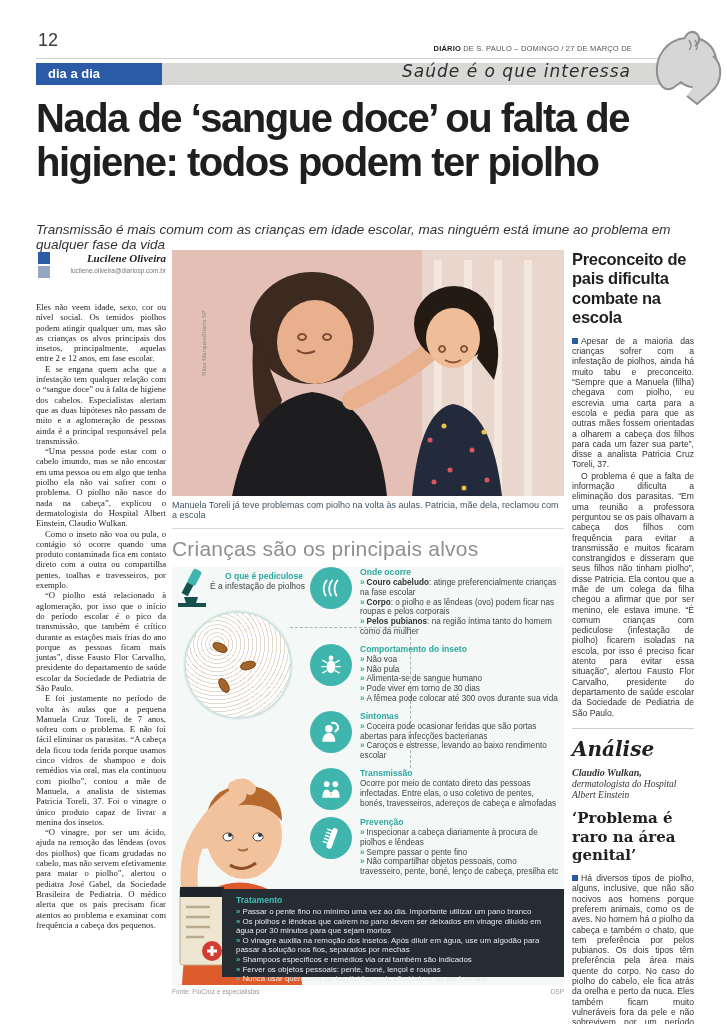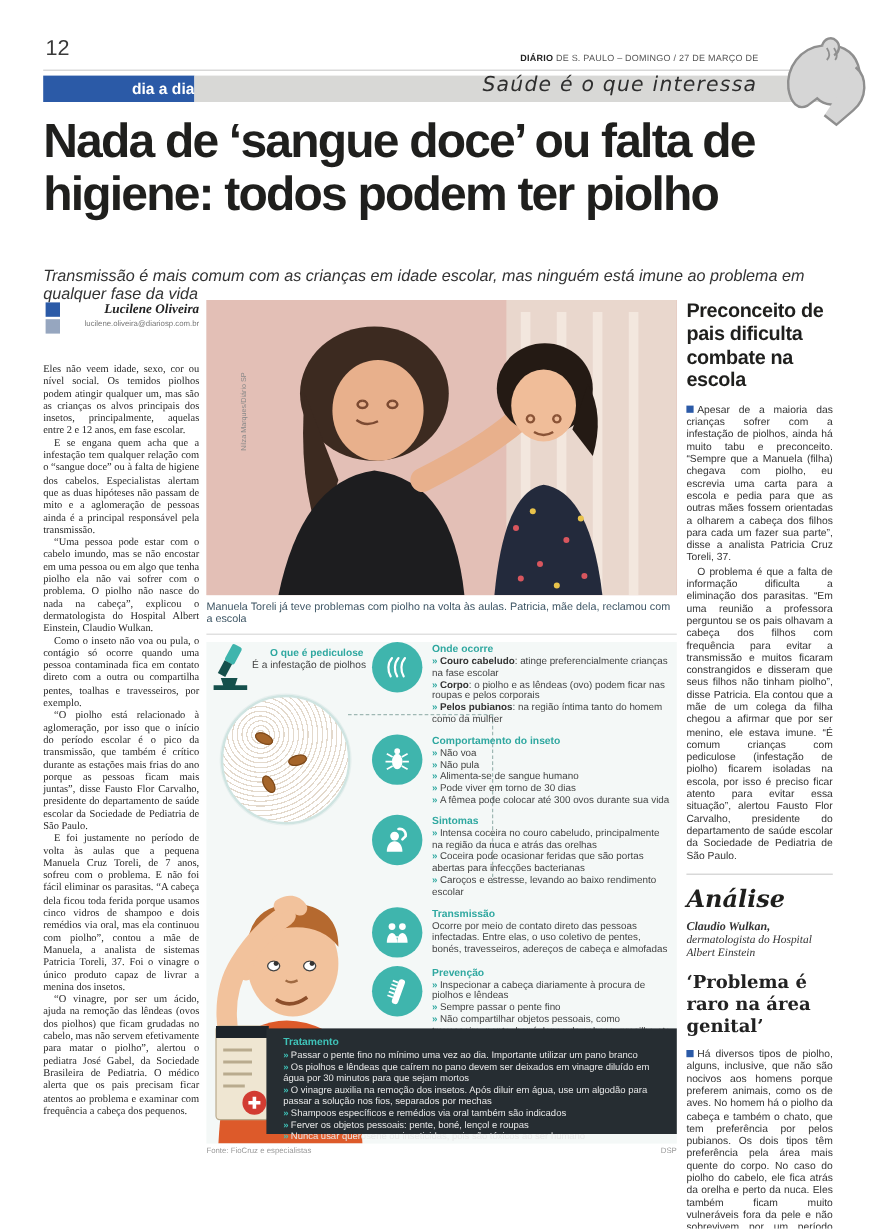--- a/index.html
+++ b/index.html
@@ -3,21 +3,21 @@
 <meta charset="utf-8">
 <style>
   html,body{margin:0;padding:0;background:#ffffff;}
   .page{position:relative;width:727px;height:1024px;background:#fff;overflow:hidden;
         font-family:"Liberation Sans",sans-serif;color:#222;}
   
   .pagenum{position:absolute;left:38px;top:30px;font-size:18px;color:#3a3a3a;}
   .masthead{position:absolute;right:95px;top:44px;font-size:7.5px;color:#555;letter-spacing:.2px;white-space:nowrap;}
   .masthead b{color:#222;}
   .hairline-top{position:absolute;left:36px;right:36px;top:58px;border-top:1px solid #cfcfcf;}
-  .tagrow{position:absolute;left:36px;top:63px;height:22px;right:36px;text-align:right;}
+  .tagrow{position:absolute;left:36px;top:63px;height:22px;right:36px;}
   .bluetag{position:absolute;left:0;top:0;width:126px;height:22px;background:#2b5aa7;color:#fff;
            font-weight:bold;font-size:13px;line-height:22px;padding-left:12px;box-sizing:border-box;}
   .graybar{position:absolute;left:126px;right:0;top:0;height:22px;background:#d8d8d6;}
   .banner-script{position:absolute;right:60px;top:-2px;font-family:"DejaVu Sans",sans-serif;
            font-style:italic;font-size:17px;color:#2e2e2e;letter-spacing:1px;}
   .armwrap{position:absolute;right:0px;top:26px;width:100px;height:80px;}
   
   .headline{position:absolute;left:36px;top:96px;width:660px;font-weight:bold;font-size:40px;
             line-height:1.1;color:#1f1f1d;letter-spacing:-1.5px;}
   .subhead{position:absolute;left:36px;top:222px;width:660px;font-style:italic;font-size:13.5px;color:#333;}
@@ -113,21 +113,21 @@
     <div class="byline">
       <div class="sq1"></div>
       <div class="sq2"></div>
       <div class="byname">Lucilene Oliveira</div>
       <div class="bymail">lucilene.oliveira@diariosp.com.br</div>
     </div>
     <div class="body-serif" id="left-paras">
         <p>Eles não veem idade, sexo, cor ou nível social. Os temidos piolhos podem atingir qualquer um, mas são as crianças os alvos principais dos insetos, principalmente, aquelas entre 2 e 12 anos, em fase escolar.</p>
         <p>E se engana quem acha que a infestação tem qualquer relação com o “sangue doce” ou à falta de higiene dos cabelos. Especialistas alertam que as duas hipóteses não passam de mito e a aglomeração de pessoas ainda é a principal responsável pela transmissão.</p>
         <p>“Uma pessoa pode estar com o cabelo imundo, mas se não encostar em uma pessoa ou em algo que tenha piolho ela não vai sofrer com o problema. O piolho não nasce do nada na cabeça”, explicou o dermatologista do Hospital Albert Einstein, Claudio Wulkan.</p>
-        <p>Como o inseto não voa ou pula, o contágio só ocorre quando uma pessoa contaminada fica em contato direto com a outra ou compartilha pentes, toalhas e travesseiros, por exemplo.</p>
+        <p>Como o inseto não voa ou pula, o contágio só ocorre quando uma produto contaminada fica em contato direto com a outra ou compartilha pentes, toalhas e travesseiros, por exemplo.</p>
         <p>“O piolho está relacionado à aglomeração, por isso que o início do período escolar é o pico da transmissão, que também é crítico durante as estações mais frias do ano porque as pessoas ficam mais juntas”, disse Fausto Flor Carvalho, presidente do departamento de saúde escolar da Sociedade de Pediatria de São Paulo.</p>
         <p>E foi justamente no período de volta às aulas que a pequena Manuela Cruz Toreli, de 7 anos, sofreu com o problema. E não foi fácil eliminar os parasitas. “A cabeça dela ficou toda ferida porque usamos cinco vidros de shampoo e dois remédios via oral, mas ela continuou com piolho”, contou a mãe de Manuela, a analista de sistemas Patricia Toreli, 37. Foi o vinagre o único produto capaz de livrar a menina dos insetos.</p>
         <p>“O vinagre, por ser um ácido, ajuda na remoção das lêndeas (ovos dos piolhos) que ficam grudadas no cabelo, mas não servem efetivamente para matar o piolho”, alertou o pediatra José Gabel, da Sociedade Brasileira de Pediatria. O médico alerta que os pais precisam ficar atentos ao problema e examinar com frequência a cabeça dos pequenos.</p>
       </div>
   </div>
 
   <div class="col-center">
     <div class="photo">
       <svg width="392" height="246" viewBox="0 0 392 246">
         <rect width="392" height="246" fill="#e3bfb6"></rect>
@@ -158,20 +158,21 @@
             <circle cx="272" cy="176" r="2.5"></circle>
             <circle cx="312" cy="182" r="2.5"></circle>
             <circle cx="292" cy="238" r="2.5"></circle>
           </g>
       </svg>
       <div class="photo-credit">Nilza Marques/Diário SP</div>
     </div>
     <div class="caption">Manuela Toreli já teve problemas com piolho na volta às aulas. Patricia, mãe dela, reclamou com a escola</div>
     <div class="cap-rule"></div>
 
+    <div class="ig-title">Crianças são os principais alvos</div>
 
     <div class="ig-body">
       <div class="ig-left">
         <div class="scope">
           <svg width="36" height="42" viewBox="0 0 36 42">
             <rect x="16" y="2" width="9" height="16" rx="2" transform="rotate(28 20 10)" fill="#3fb5ad"></rect>
             <rect x="10" y="16" width="7" height="12" transform="rotate(28 13 22)" fill="#15504c"></rect>
             <path d="M4 36 h28 v4 h-28 z M10 30 h14 l-2 6 h-10 z" fill="#15504c"></path>
           </svg>
         </div>
@@ -237,21 +238,20 @@
           <div class="info-item">
             <div class="circ">
               <svg width="26" height="26" viewBox="0 0 24 24">
                 <circle cx="10" cy="9" r="3.4" fill="#fff"></circle>
                 <path d="M4 21c0-5 2.7-8 6-8s6 3 6 8z" fill="#fff"></path>
                 <path d="M13 3.5c3.5-.5 6 2 5.5 5.5L16 11.5" stroke="#fff" stroke-width="2" fill="none" stroke-linecap="round"></path>
               </svg>
             </div>
             <div class="info-txt">
               <h4>Sintomas</h4>
-              <div class="iline"><span class="mk">»</span>Intensa coceira no couro cabeludo, principalmente na região da nuca e atrás das orelhas</div>
               <div class="iline"><span class="mk">»</span>Coceira pode ocasionar feridas que são portas abertas para infecções bacterianas</div>
               <div class="iline"><span class="mk">»</span>Caroços e estresse, levando ao baixo rendimento escolar</div>
             </div>
           </div>
           <div class="info-item">
             <div class="circ">
               <svg width="26" height="26" viewBox="0 0 24 24">
                 <circle cx="8" cy="7.5" r="2.6" fill="#fff"></circle>
                 <path d="M4 20c0-4.5 1.8-7.5 4-7.5s4 3 4 7.5z" fill="#fff"></path>
                 <circle cx="16" cy="7.5" r="2.6" fill="#fff"></circle>

